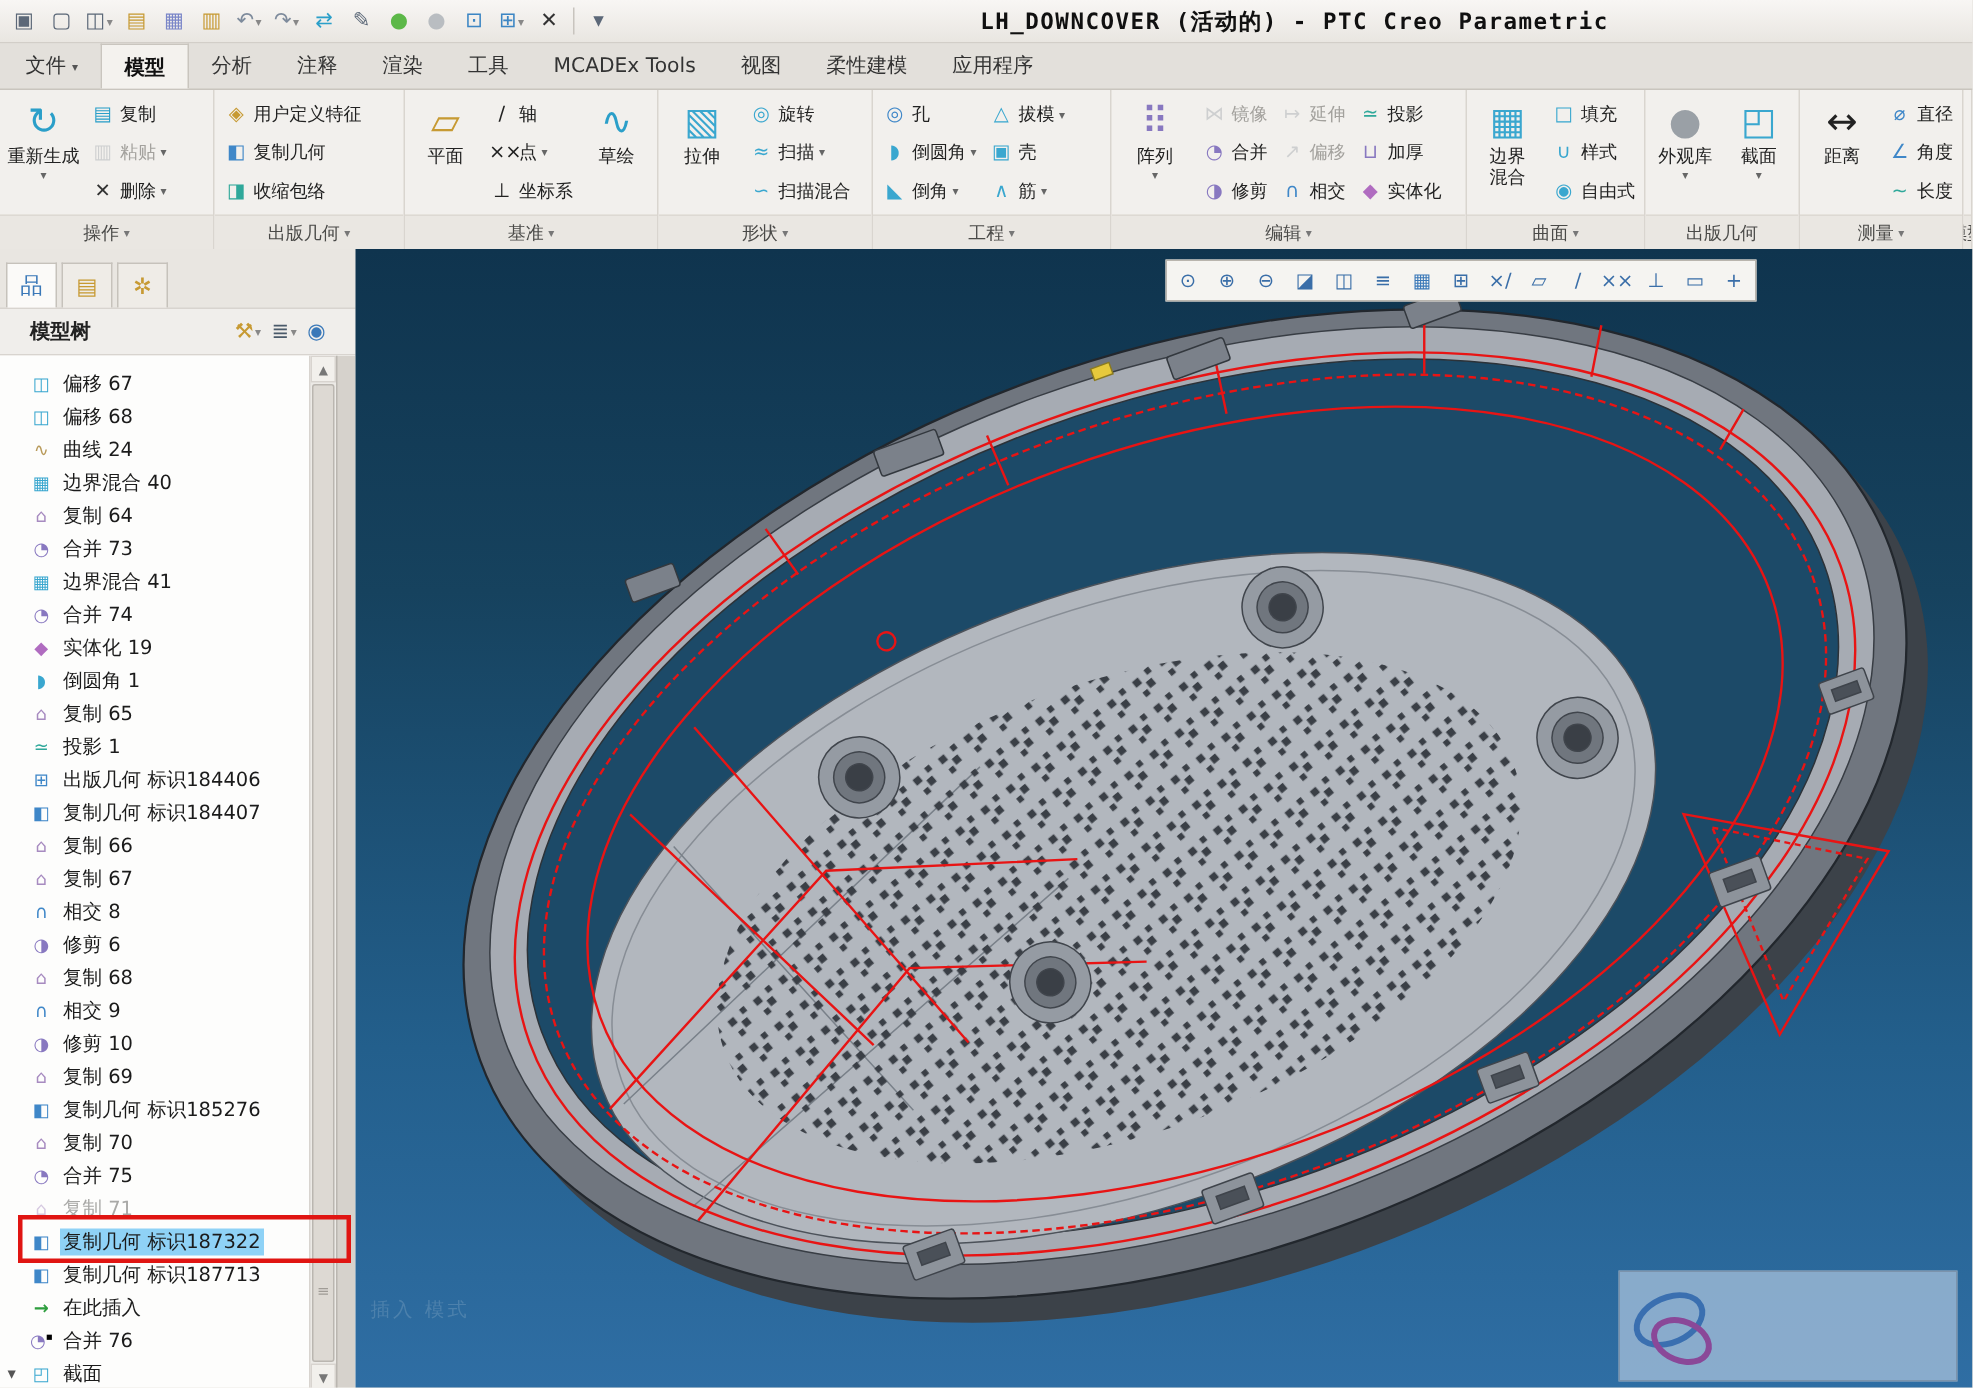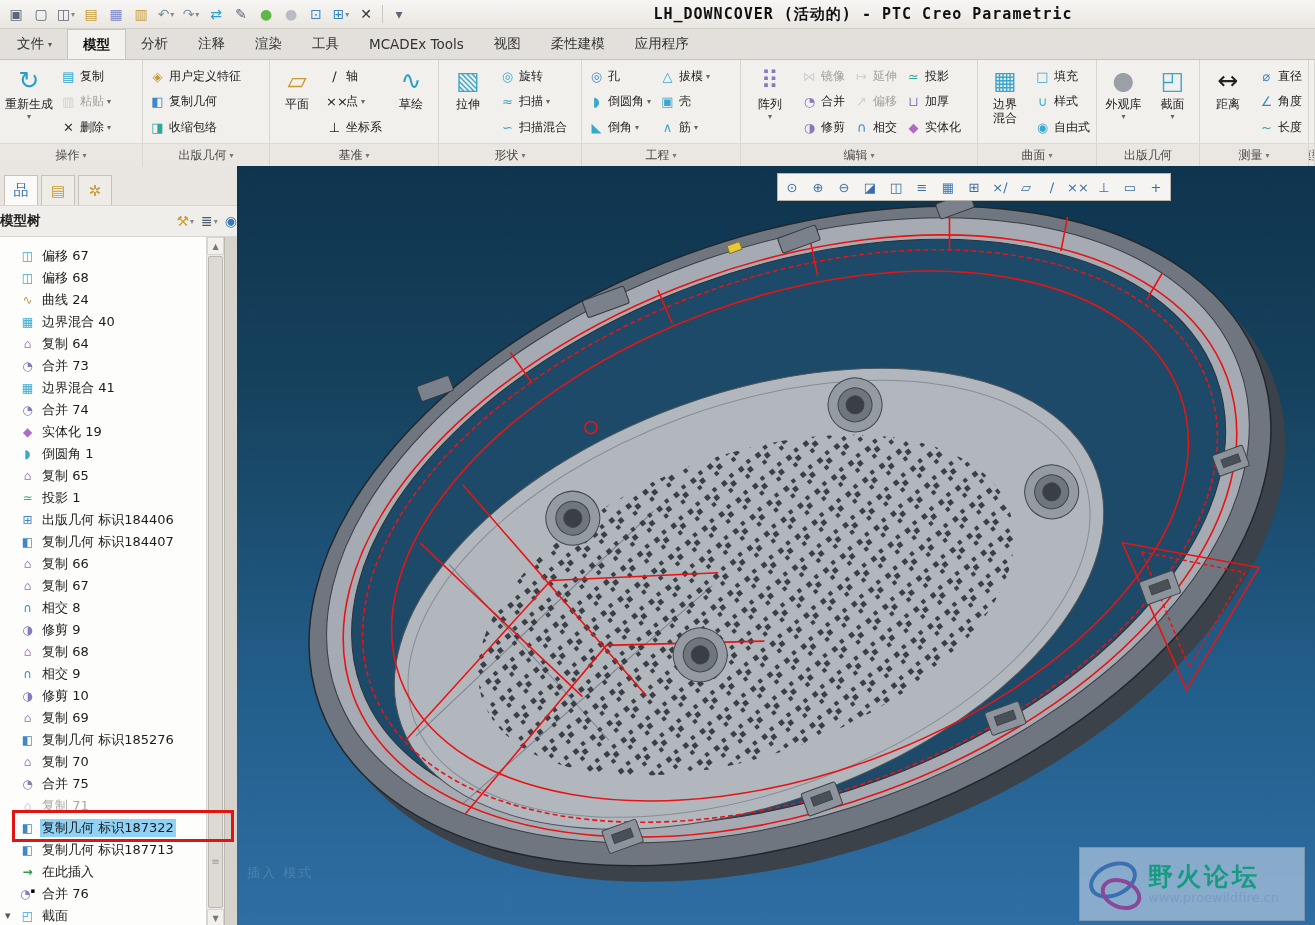--- a/index.html
+++ b/index.html
@@ -63,21 +63,21 @@
   [data-glyph="tree-tab"],[data-glyph="tree-filter"],[data-glyph="view-manager"]{color:#3a78b8;}
 
   
   .main{display:flex;height:761px;}
 
   
   .panel{width:237px;flex:0 0 237px;display:flex;flex-direction:column;background:#f0eeeb;position:relative;}
   .panel-tabs{height:36px;display:flex;align-items:flex-end;gap:3px;padding:3px 4px 0 4px;background:#e9e6e1;border-bottom:1px solid #d8d4cf;}
   .ptab{width:32px;height:29px;display:flex;align-items:center;justify-content:center;border:1px solid #c6c2bb;border-bottom:none;background:#efecе7;background:#efece7;font-size:15px;cursor:default;}
   .ptab.active{background:#fbfaf8;}
-  .panel-header{height:30px;display:flex;align-items:center;padding:0 0;background:#f0eeeb;border-bottom:1px solid #d8d4cf;}
+  .panel-header{height:30px;display:flex;align-items:center;padding:0 20px;background:#f0eeeb;border-bottom:1px solid #d8d4cf;}
   .ph-title{font-weight:bold;font-size:13.5px;color:#222;flex:1;}
   .ph-btn{display:flex;align-items:center;font-size:14px;margin-left:7px;cursor:default;color:#4a5a6a;}
   .ph-btn .qdd{display:inline;}
   .tree-wrap{flex:1;display:flex;overflow:hidden;background:#fdfdfc;}
   .tree{flex:1;padding-top:8px;overflow:hidden;}
   .trow{height:22px;display:flex;align-items:center;padding-left:20px;font-size:13px;color:#1b1b1b;gap:5px;position:relative;cursor:default;white-space:nowrap;}
   .ticon{width:15px;text-align:center;font-size:12px;flex:0 0 auto;}
   .tlabel{padding:0 2px;}
   .trow.selected .tlabel{background:#8fd2f6;}
   .trow.dimmed{color:#a9a9a7;}
@@ -649,21 +649,21 @@
               <span class="tlabel">复制 67</span>
             </div>
 
             <div class="trow">
               <span class="ticon" data-glyph="intersect">∩</span>
               <span class="tlabel">相交 8</span>
             </div>
 
             <div class="trow">
               <span class="ticon" data-glyph="trim">◑</span>
-              <span class="tlabel">修剪 9</span>
+              <span class="tlabel">修剪 6</span>
             </div>
 
             <div class="trow">
               <span class="ticon" data-glyph="tree-copy">⌂</span>
               <span class="tlabel">复制 68</span>
             </div>
 
             <div class="trow">
               <span class="ticon" data-glyph="intersect">∩</span>
               <span class="tlabel">相交 9</span>
@@ -888,21 +888,17 @@
         </g>
       </svg>
 
       <div class="insert-mode">插入 模式</div>
 
       <div class="watermark">
         <div class="wm-logo">
           <span class="wm-e1"></span>
             <span class="wm-e2"></span>
         </div>
-        <div class="wm-text">
-          <span class="wm-title">野火论坛</span>
-          <span class="wm-url">www.proewildfire.cn</span>
-        </div>
       </div>
 
     </div>
   </div>
 </div>
 
 </body></html>

